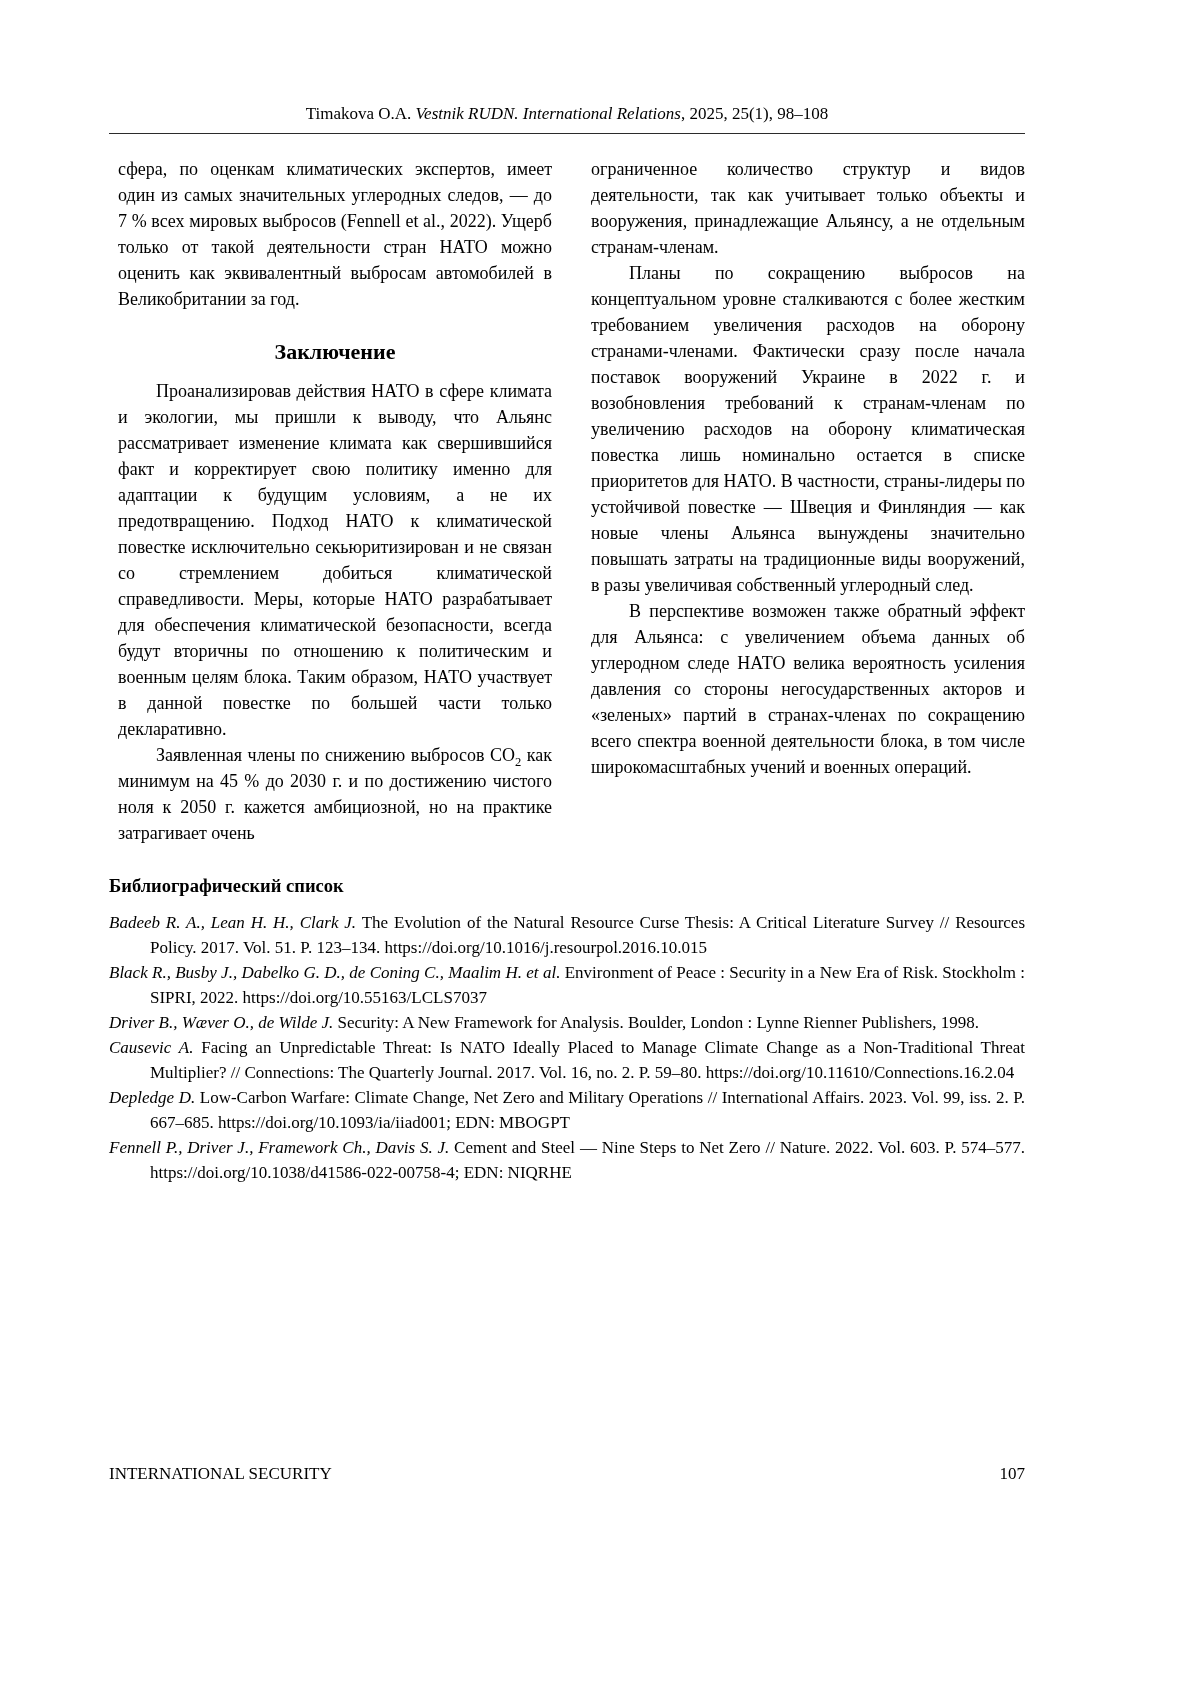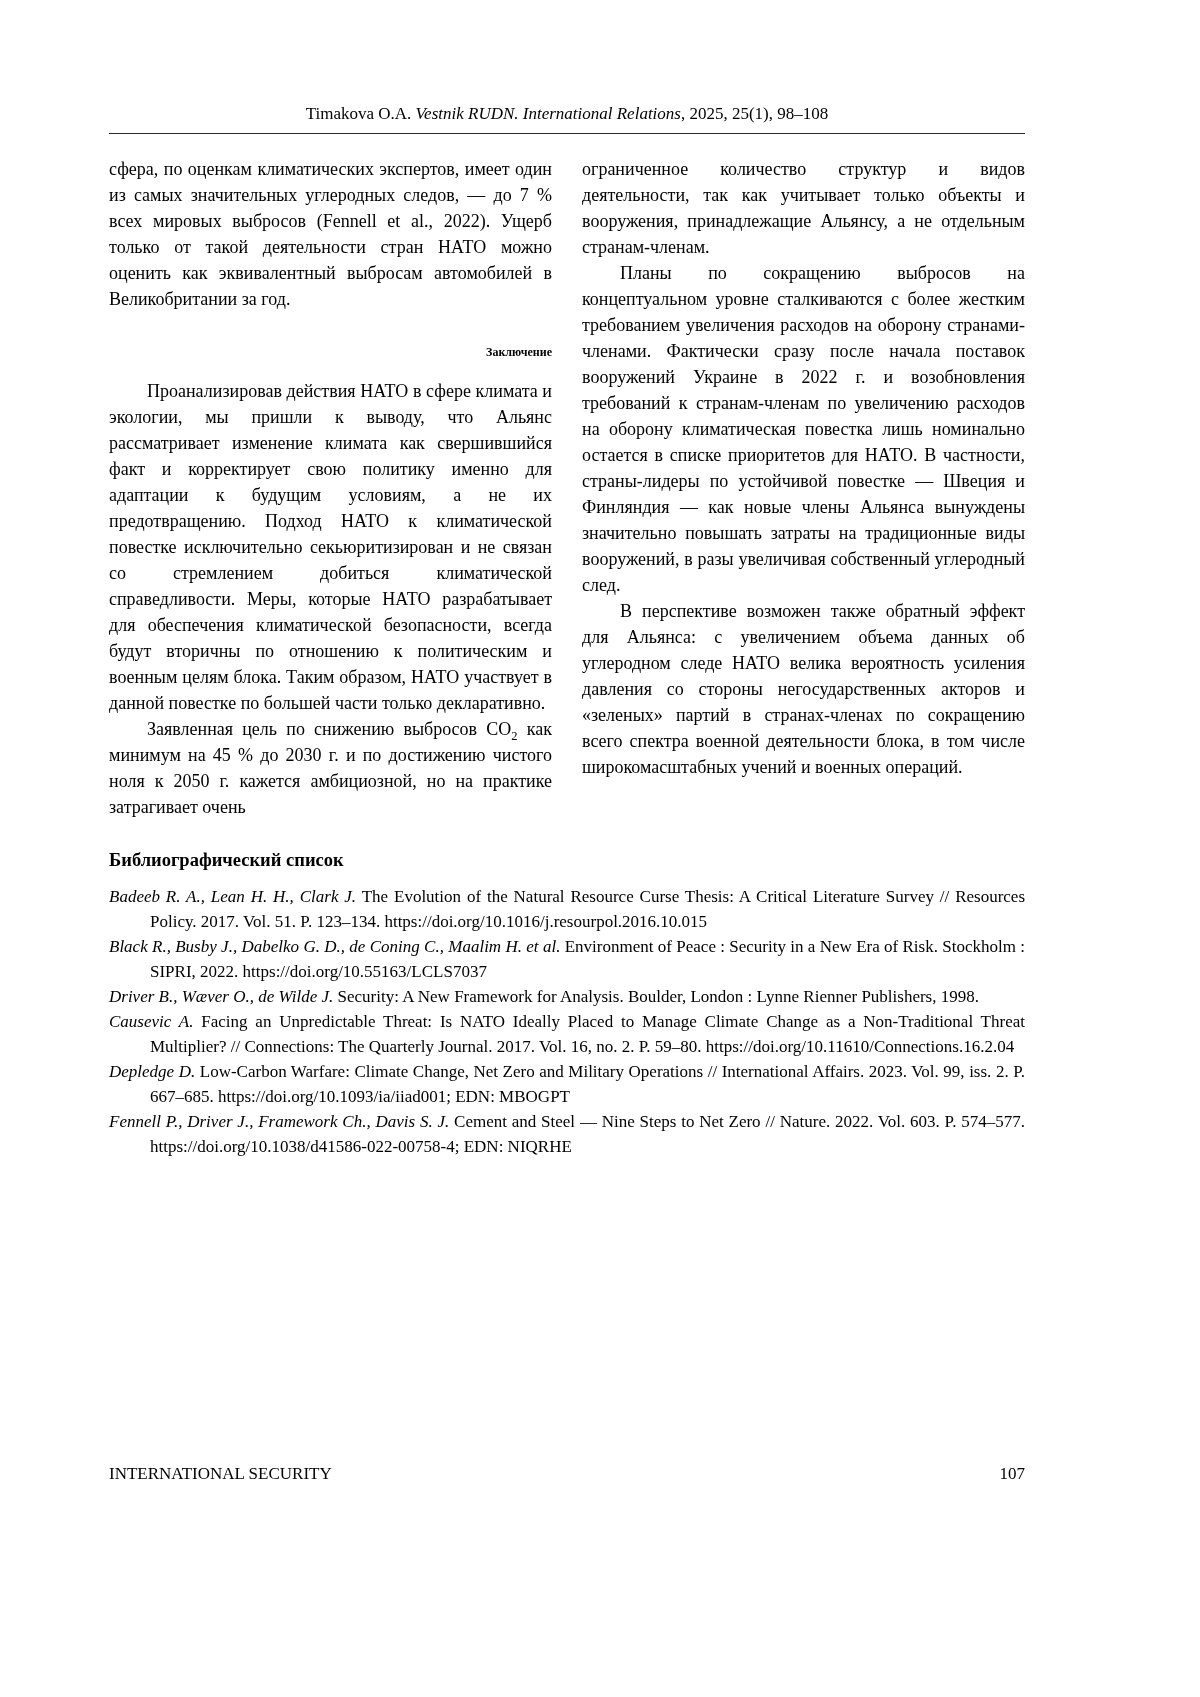--- a/index.html
+++ b/index.html
@@ -29,27 +29,28 @@
   .columns {
     display: flex;
     gap: 30px;
     margin-top: 22px;
   }
   .col {
     width: 443px;
     font-size: 18px;
     line-height: 26px;
     text-align: justify;
+    margin-left: 9px;
   }
   .col p { text-indent: 38px; }
   .col p.continuation { text-indent: 0; }
   .conclusion-heading {
-    text-align: right;
+    text-align: center;
     font-weight: bold;
-    font-size: 12px;
+    font-size: 22px;
     margin: 27px 0 13px;
     text-indent: 0;
   }
   sub { font-size: 70%; line-height: 0; }
   .dates {
     margin-top: 32px;
     text-align: right;
     font-size: 17px;
     line-height: 25px;
   }
@@ -85,21 +86,21 @@
 
 <div class="page">
 
   <div class="running-head"><span>Timakova O.A. </span><span class="it">Vestnik RUDN. International Relations</span><span>, 2025, 25(1), 98–108</span></div>
 
   <div class="columns">
     <div class="col">
       <p class="continuation">сфера, по оценкам климатических экспертов, имеет один из самых значительных углеродных следов, — до 7 % всех мировых выбросов (Fennell et al., 2022). Ущерб только от такой деятельности стран НАТО можно оценить как эквивалентный выбросам автомобилей в Великобритании за год.</p>
       <h2 class="conclusion-heading">Заключение</h2>
       <p>Проанализировав действия НАТО в сфере климата и экологии, мы пришли к выводу, что Альянс рассматривает изменение климата как свершившийся факт и корректирует свою политику именно для адаптации к будущим условиям, а не их предотвращению. Подход НАТО к климатической повестке исключительно секьюритизирован и не связан со стремлением добиться климатической справедливости. Меры, которые НАТО разрабатывает для обеспечения климатической безопасности, всегда будут вторичны по отношению к политическим и военным целям блока. Таким образом, НАТО участвует в данной повестке по большей части только декларативно.</p>
-      <p><span>Заявленная цель по снижению выбросов СО</span><sub>2</sub><span> как минимум на 45 % до 2030 г. и по достижению чистого ноля к 2050 г. кажется амбициозной, но на практике затрагивает очень</span></p>
+      <p><span>Заявленная члены по снижению выбросов СО</span><sub>2</sub><span> как минимум на 45 % до 2030 г. и по достижению чистого ноля к 2050 г. кажется амбициозной, но на практике затрагивает очень</span></p>
     </div>
     <div class="col">
       <p class="continuation">ограниченное количество структур и видов деятельности, так как учитывает только объекты и вооружения, принадлежащие Альянсу, а не отдельным странам-членам.</p>
       <p>Планы по сокращению выбросов на концептуальном уровне сталкиваются с более жестким требованием увеличения расходов на оборону странами-членами. Фактически сразу после начала поставок вооружений Украине в 2022 г. и возобновления требований к странам-членам по увеличению расходов на оборону климатическая повестка лишь номинально остается в списке приоритетов для НАТО. В частности, страны-лидеры по устойчивой повестке — Швеция и Финляндия — как новые члены Альянса вынуждены значительно повышать затраты на традиционные виды вооружений, в разы увеличивая собственный углеродный след.</p>
       <p>В перспективе возможен также обратный эффект для Альянса: с увеличением объема данных об углеродном следе НАТО велика вероятность усиления давления со стороны негосударственных акторов и «зеленых» партий в странах-членах по сокращению всего спектра военной деятельности блока, в том числе широкомасштабных учений и военных операций.</p>
     </div>
   </div>
 
 
   <h2 class="bib-heading">Библиографический список</h2>

